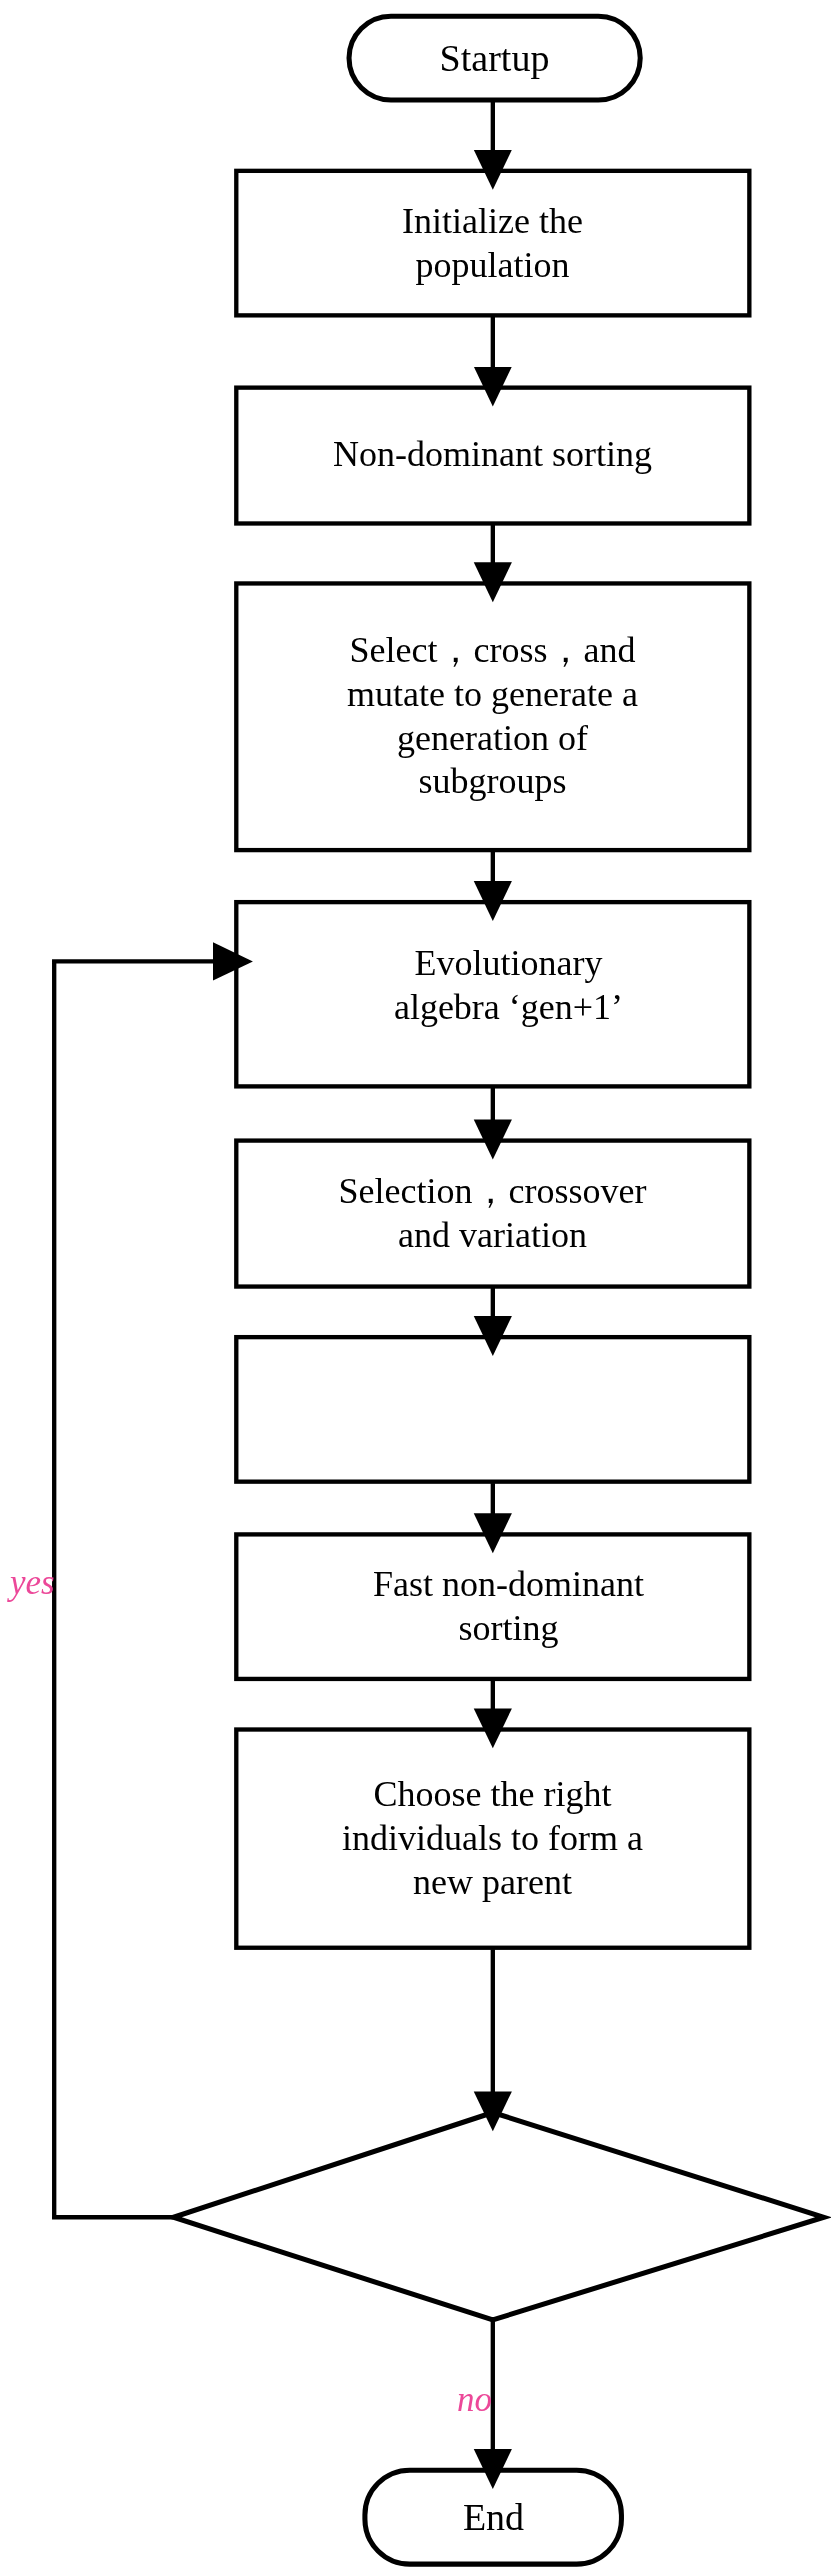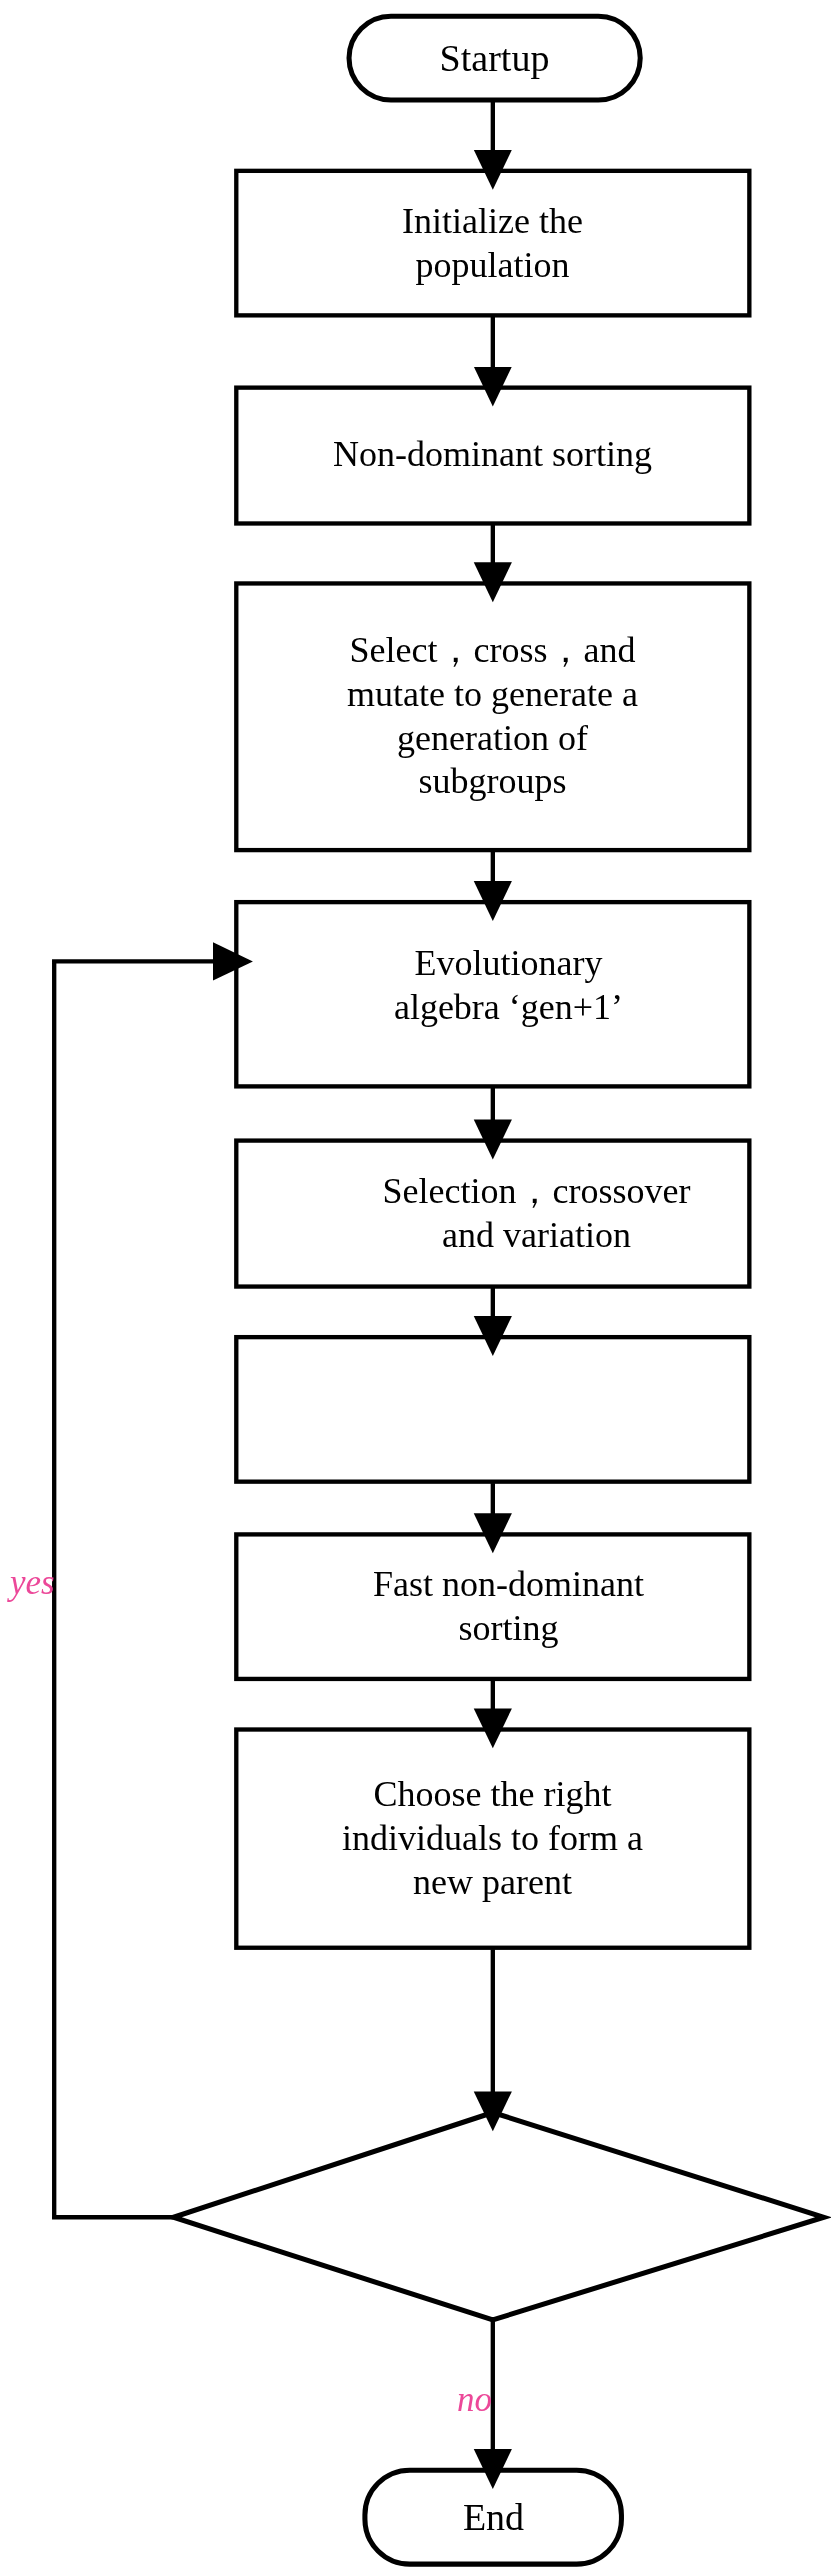--- a/index.html
+++ b/index.html
@@ -120,21 +120,21 @@
   <div class="node-label process-label" style="left:236px; top:387px; width:513px; height:136px;">Non-dominant sorting</div>
 
   <div class="node-label process-label" style="left:236px; top:583px; width:513px; height:267px;">Select，cross，and
 mutate to generate a
 generation of
 subgroups</div>
 
   <div class="node-label process-label" style="left:236px; top:894px; width:513px; height:184px;margin-left:16px;">Evolutionary
 algebra  ‘gen+1’</div>
 
-  <div class="node-label process-label" style="left:236px; top:1141px; width:513px; height:146px;padding-left:44px;">Selection，crossover
+  <div class="node-label process-label" style="left:236px; top:1141px; width:513px; height:146px;">Selection，crossover
 and variation</div>
 
 
   <div class="node-label process-label" style="left:236px; top:1534px; width:513px; height:145px;margin-left:16px;">Fast non-dominant
 sorting</div>
 
   <div class="node-label process-label" style="left:236px; top:1730px; width:513px; height:218px;">Choose the right
 individuals to form a
 new parent</div>
 

